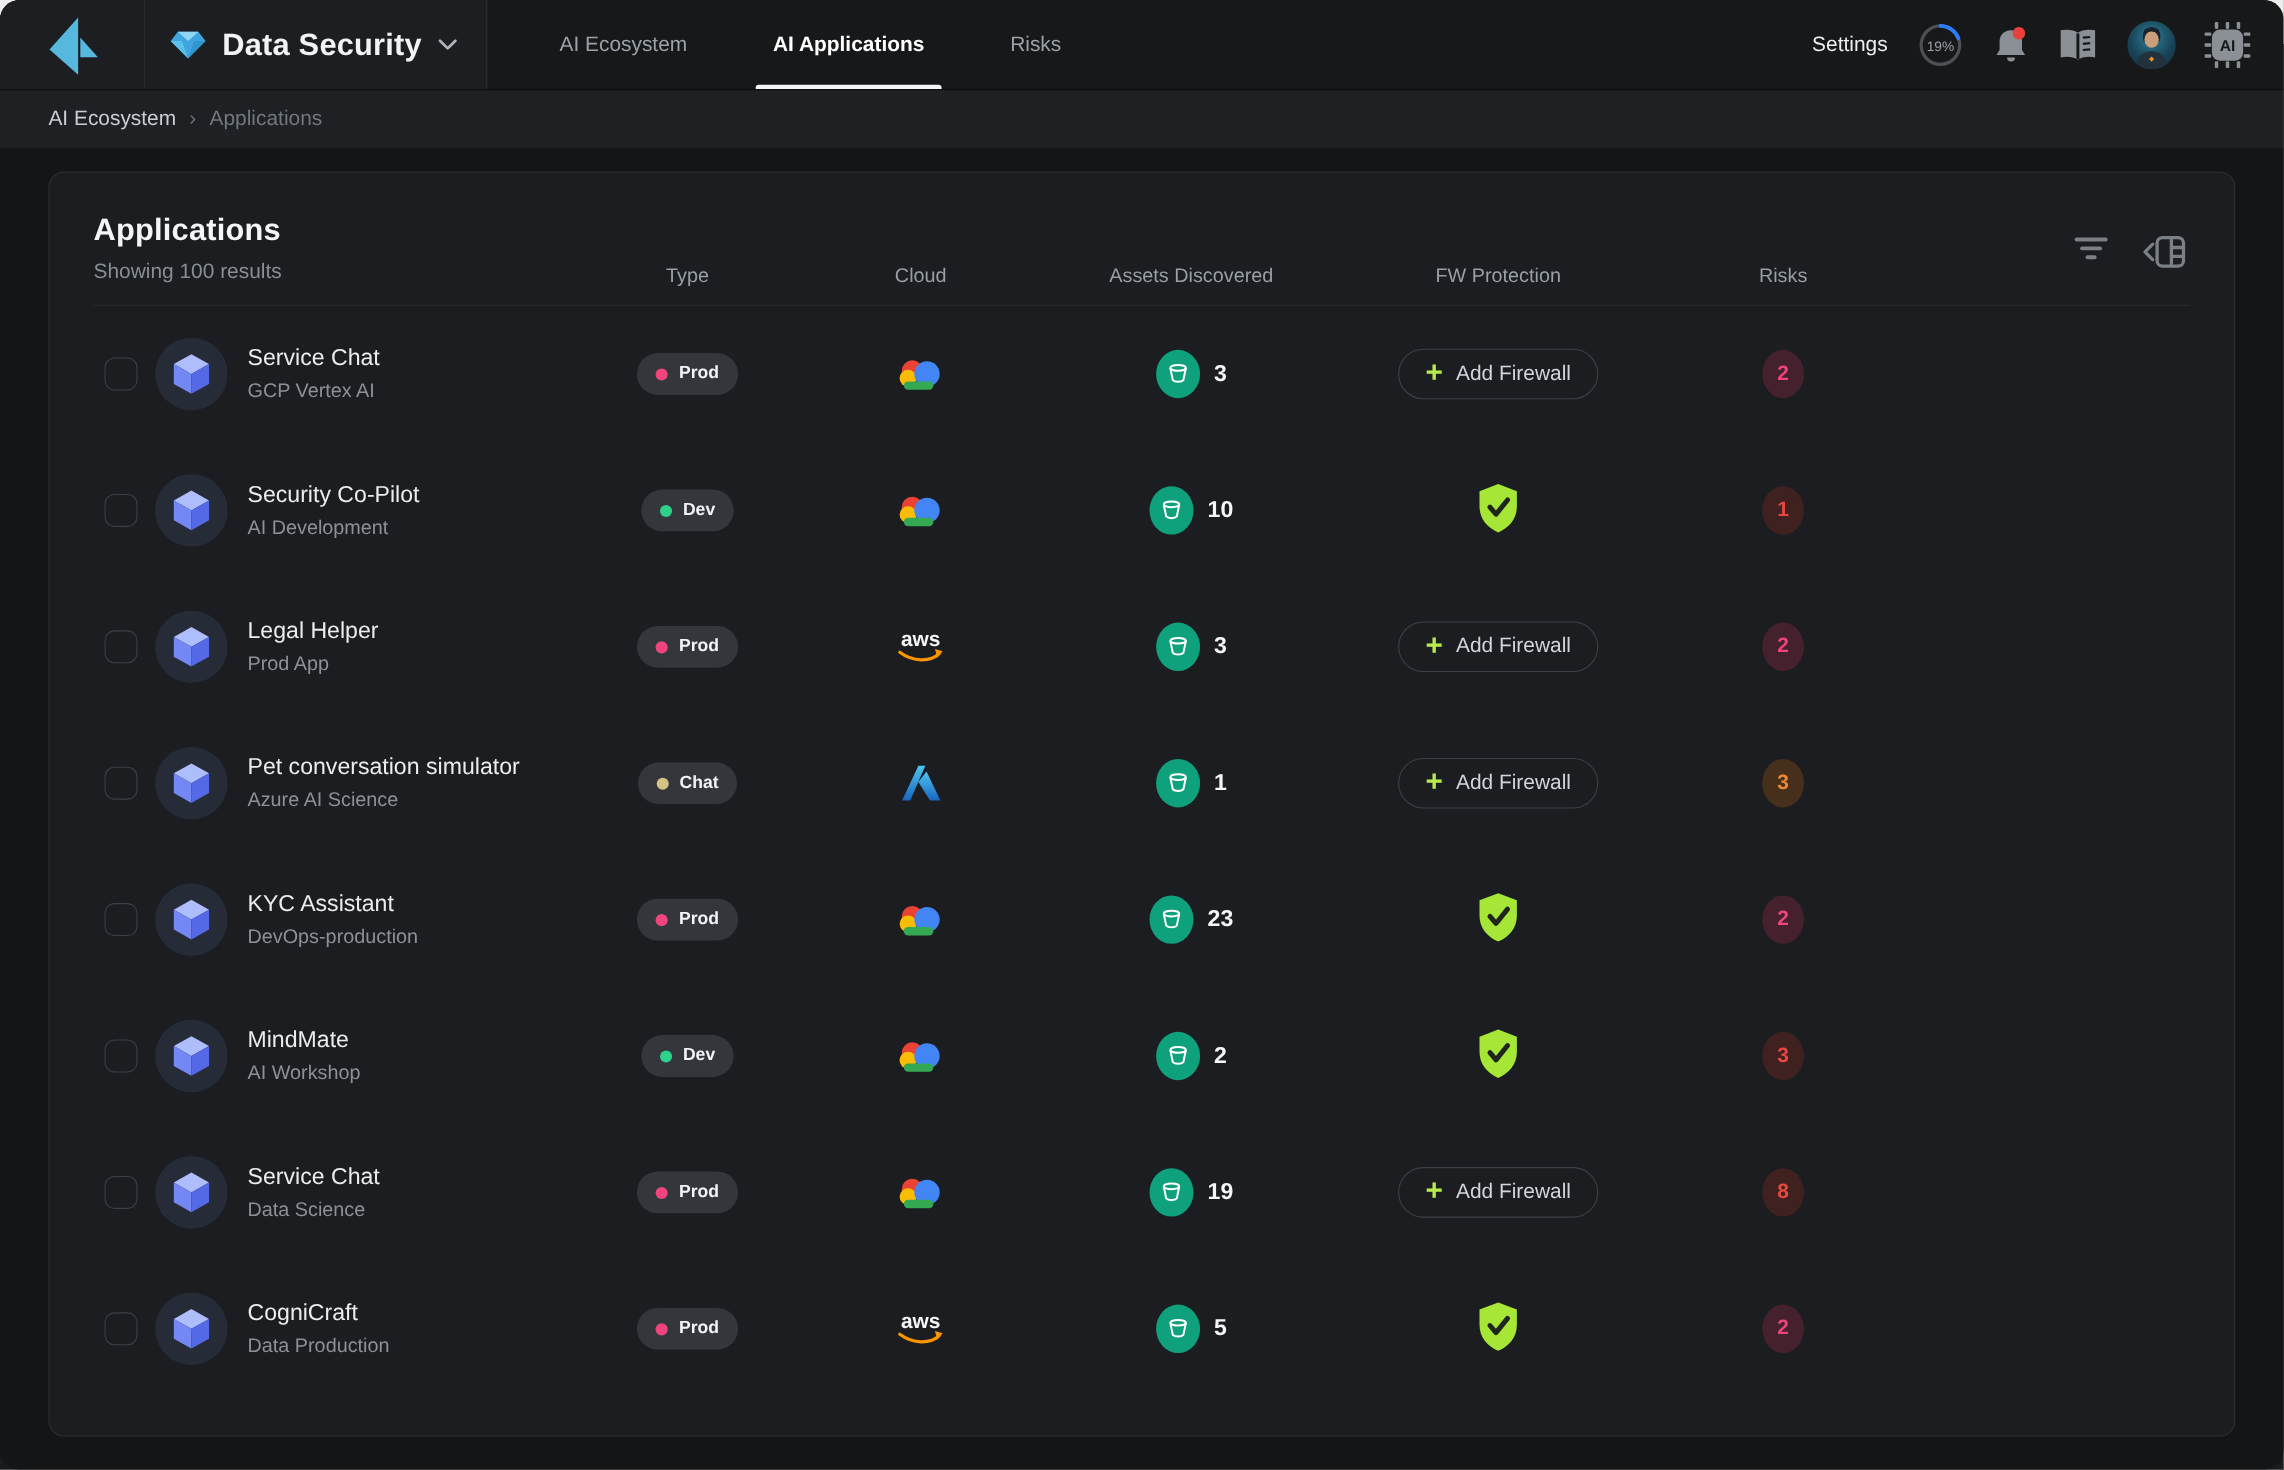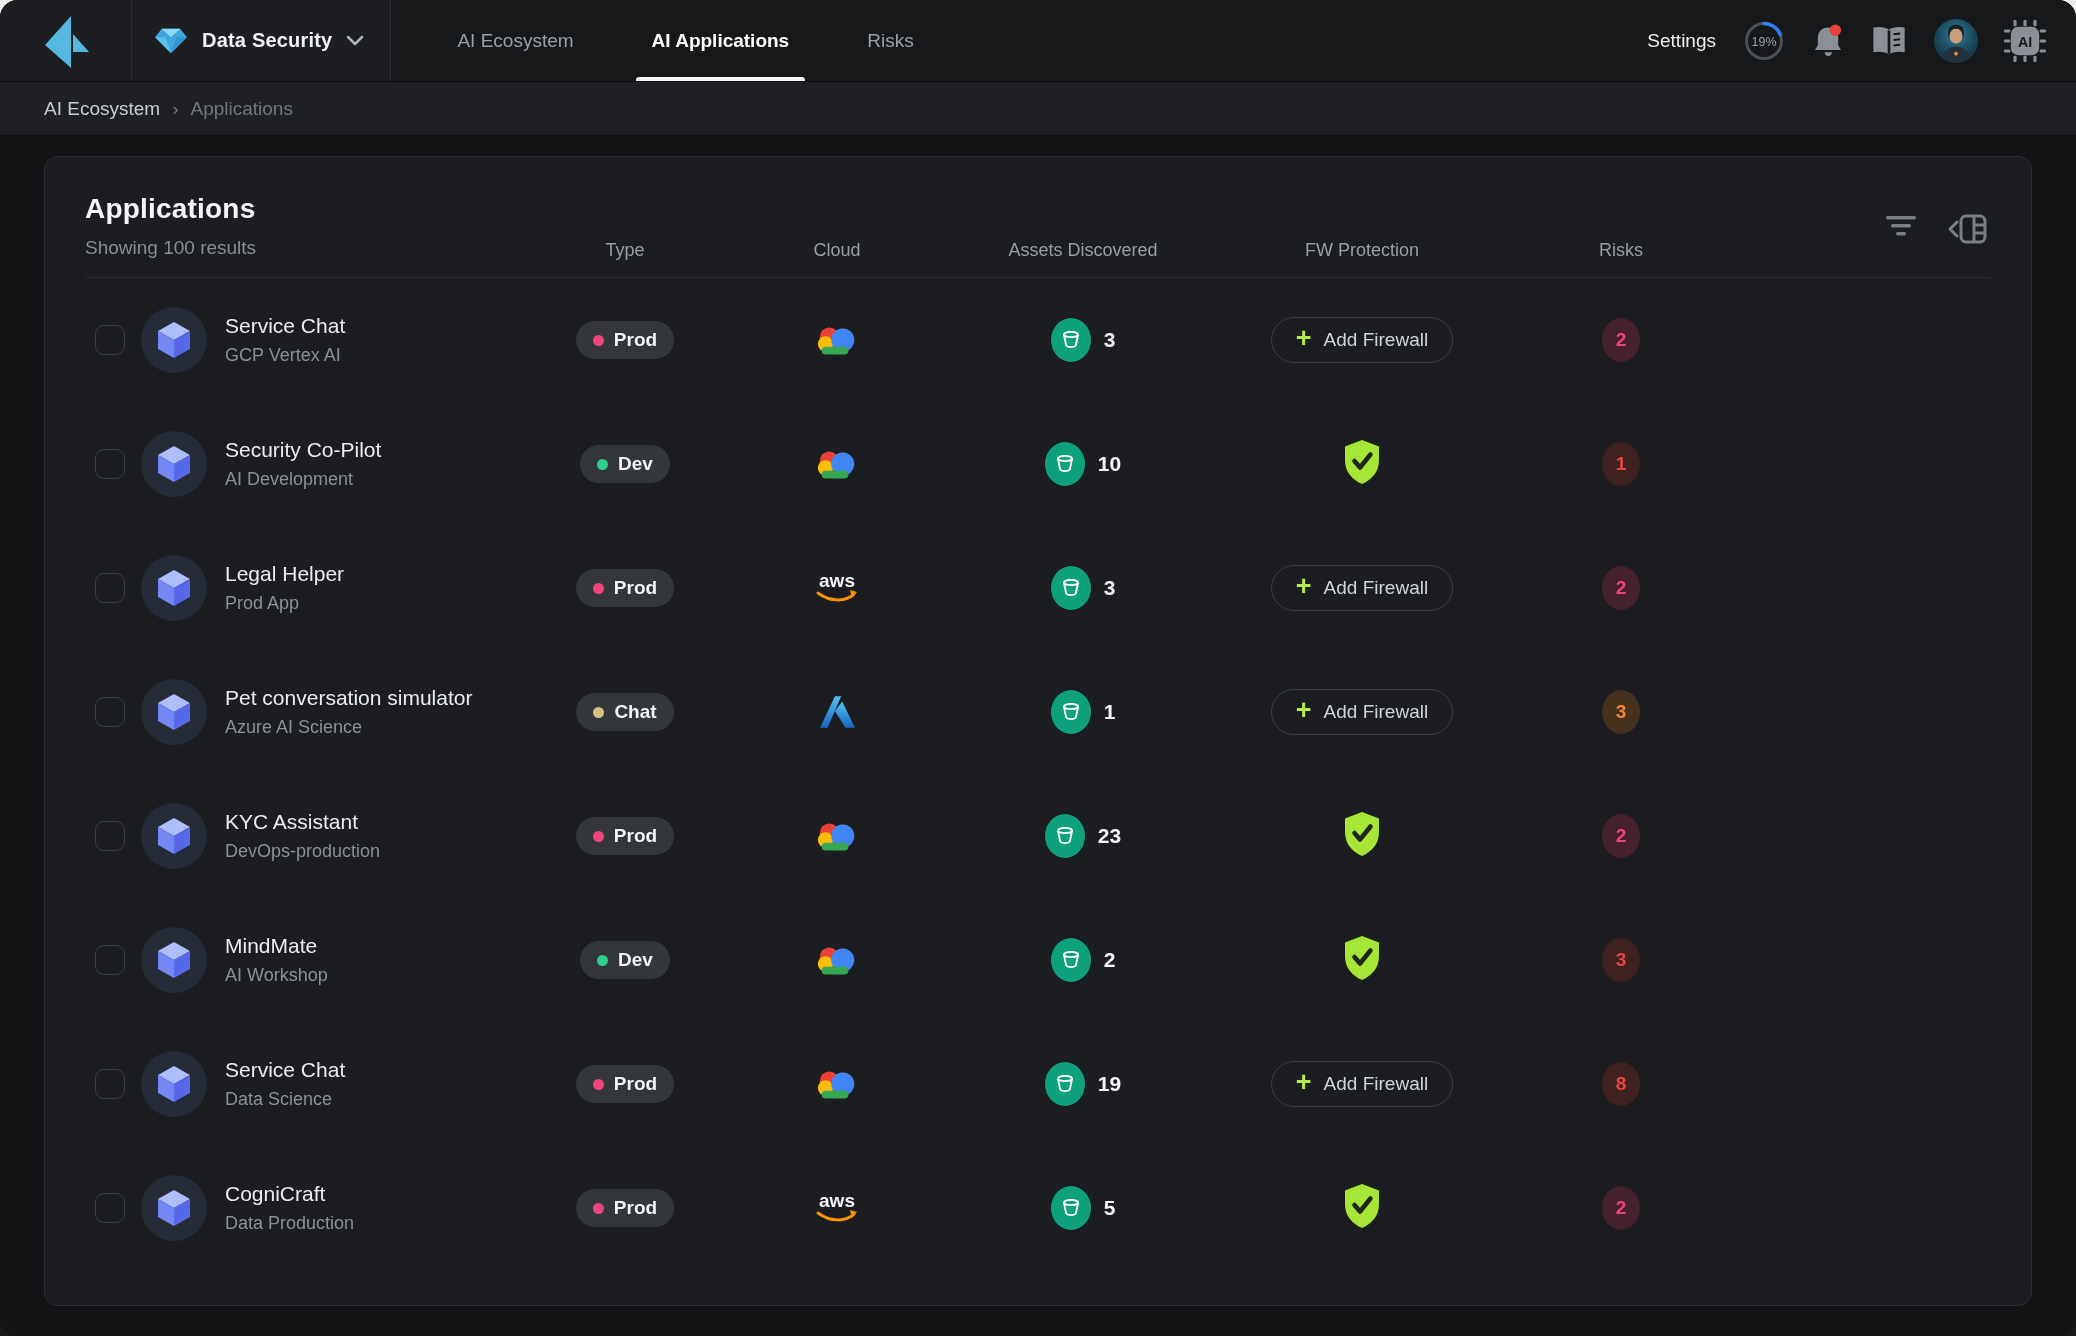--- a/index.html
+++ b/index.html
@@ -30,21 +30,21 @@
     background: #1c1e21;
     display: flex; align-items: center; justify-content: center;
     border-right: 1px solid #2a2d30;
   }
   .brand-section {
     background: #1c1e21;
     display: flex; align-items: center; gap: 14px;
     padding: 0 26px 0 22px;
     border-right: 1px solid #2a2d30;
   }
-  .brand-label { color: #f1f3f4; font-size: 20px; font-weight: bold; letter-spacing: 0.2px; }
+  .brand-label { color: #f1f3f4; font-size: 28px; font-weight: bold; letter-spacing: 0.2px; }
   .tabs { display: flex; align-items: stretch; gap: 46px; margin-left: 50px; }
   .tab {
     display: flex; align-items: center; position: relative;
     color: #9aa1a8; font-size: 19px; padding: 0 16px;
   }
   .tab.active { color: #ffffff; font-weight: bold; }
   .tab.active::after {
     content: ""; position: absolute; left: 0; right: 0; bottom: 0;
     height: 4px; background: #f5f6f7; border-radius: 3px 3px 0 0;
   }
@@ -119,21 +119,21 @@
     background: #262b38;
     display: flex; align-items: center; justify-content: center;
   }
   .app-name { color: #eaecee; font-size: 21px; }
   .app-sub  { color: #8b9197; font-size: 18px; }
 
   .type-badge {
     display: inline-flex; align-items: center; gap: 10px;
     background: #33373c; border-radius: 999px;
     height: 38px; padding: 0 17px;
-    color: #f2f4f5; font-size: 19px; font-weight: bold;
+    color: #f2f4f5; font-size: 16px; font-weight: bold;
   }
   .type-badge .dot { width: 11px; height: 11px; border-radius: 50%; background: #f0447c; }
 
   .c-assets { gap: 13px; }
   .asset-chip {
     width: 40px; height: 44px; border-radius: 50%;
     background: #0fa07c;
     display: flex; align-items: center; justify-content: center;
   }
   .asset-count { color: #f4f6f7; font-size: 21px; font-weight: bold; }

